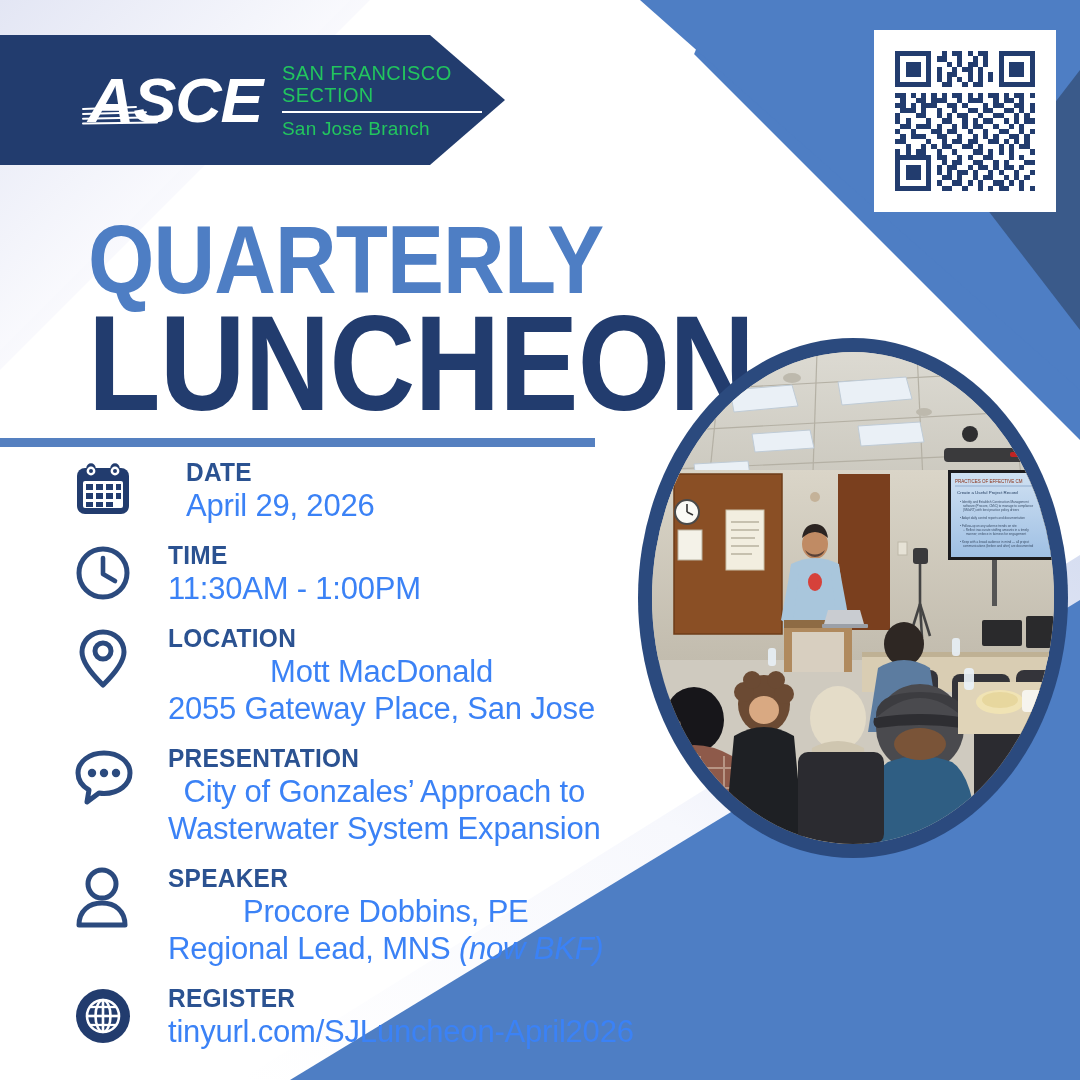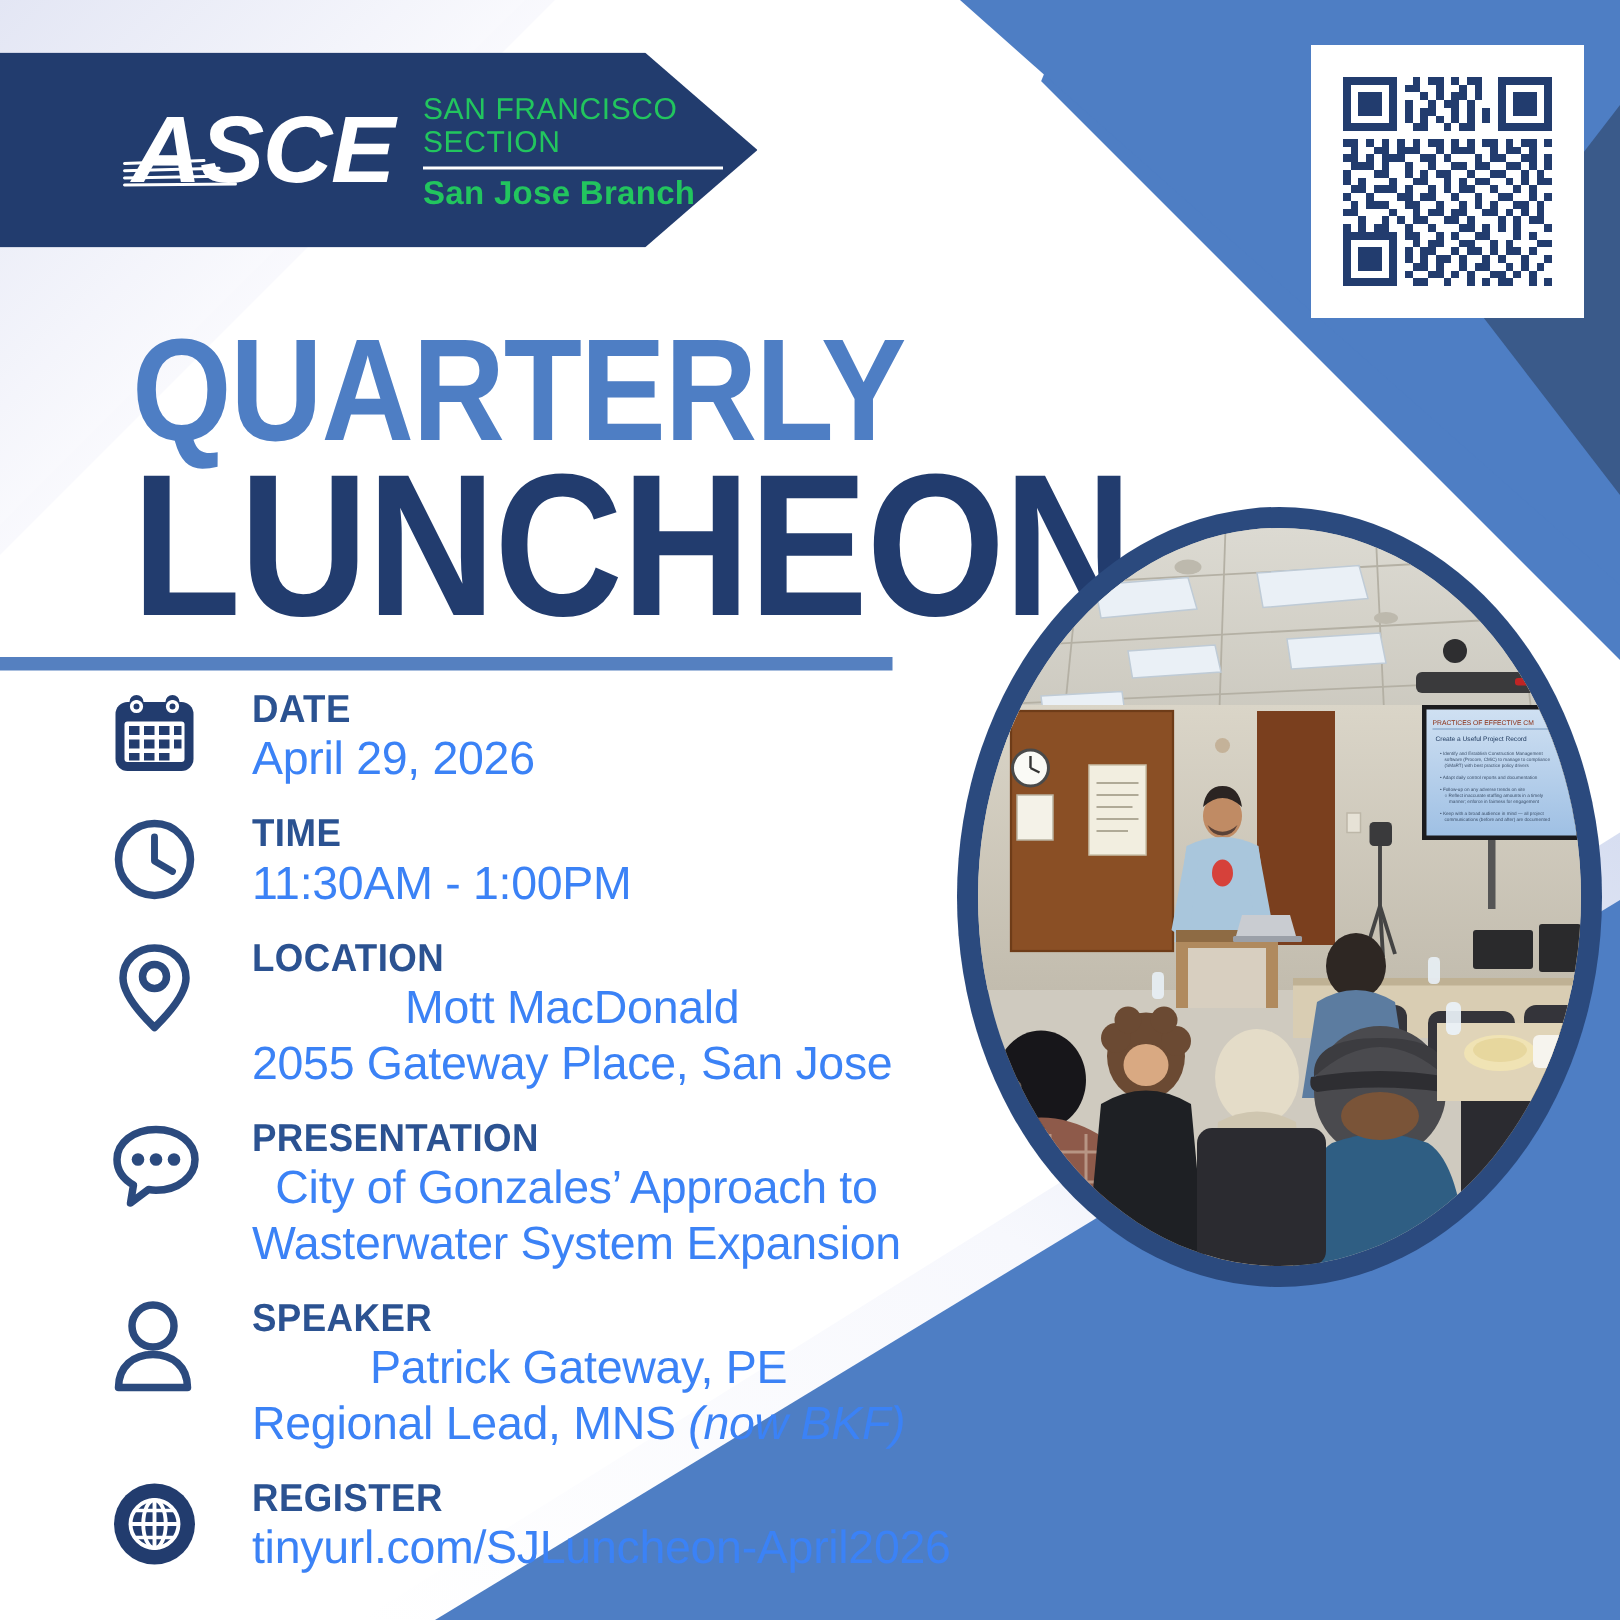--- a/index.html
+++ b/index.html
@@ -47,21 +47,21 @@
   .asce-waves i:nth-child(1){top:0;width:72%;transform:rotate(-2.2deg);}
   .asce-waves i:nth-child(2){top:5px;width:86%;transform:rotate(-1.6deg);}
   .asce-waves i:nth-child(3){top:10px;width:97%;transform:rotate(-1.1deg);}
   .asce-waves i:nth-child(4){top:15px;width:100%;transform:rotate(-0.6deg);}
 
   .logo-text{margin-left:16px;color:#22c55e;}
   .logo-l1,.logo-l2{
     font-size:20px;line-height:22px;letter-spacing:.4px;font-weight:400;
   }
   .logo-rule{height:2px;background:#ffffff;margin:5px 0 6px 0;width:200px;}
-  .logo-l3{font-size:22px;line-height:20px;letter-spacing:.2px;font-weight:700;}
+  .logo-l3{font-size:19px;line-height:20px;letter-spacing:.2px;font-weight:400;}
 
   
   .qr-wrap{
     position:absolute;left:874px;top:30px;
     width:182px;height:182px;background:#ffffff;
     padding:0;box-sizing:border-box;
     display:flex;align-items:center;justify-content:center;
   }
   .qr-wrap svg{display:block;}
 
@@ -96,21 +96,21 @@
     letter-spacing:.3px;
     font-family:"Liberation Sans Narrow","Liberation Sans",sans-serif;
     transform:scaleX(.94);transform-origin:left center;
   }
   .row-value{
     color:#3b82f6;font-size:31px;line-height:37px;font-weight:400;
     letter-spacing:-.2px;white-space:nowrap;text-align:center;
   }
   .row-value .ital{font-style:italic;}
 
-  .row-date{margin-bottom:14px;}
+  .row-date{margin-bottom:14px;gap:18px;}
   .row-time{margin-bottom:14px;}
   .row-location{margin-bottom:14px;}
   .row-presentation{margin-bottom:14px;}
   .row-speaker{margin-bottom:14px;}
   .row-register{margin-bottom:0;}
 
   
   .photo-circle{
     position:absolute;left:638px;top:338px;
     width:442px;height:530px;
@@ -675,21 +675,21 @@
 
     <div class="row row-speaker">
       <div class="icon-cell">
         <svg width="56" height="62" viewBox="0 0 56 62" xmlns="http://www.w3.org/2000/svg">
           <circle cx="28" cy="17" r="14" fill="none" stroke="#2B4A7E" stroke-width="5"></circle>
           <path d="M5 58 C5 44 15 36 28 36 C41 36 51 44 51 58 Z" fill="none" stroke="#2B4A7E" stroke-width="5" stroke-linejoin="round"></path>
         </svg>
       </div>
       <div class="txt-cell">
         <div class="row-label">SPEAKER</div>
-        <div class="row-value">Patrick Gateway, PE</div>
+        <div class="row-value">Procore Dobbins, PE</div>
         <div class="row-value"><span>Regional Lead, MNS </span><span class="ital">(now BKF)</span></div>
       </div>
     </div>
 
     <div class="row row-register">
       <div class="icon-cell">
         <svg width="58" height="58" viewBox="0 0 58 58" xmlns="http://www.w3.org/2000/svg">
           <circle cx="29" cy="29" r="27" fill="#223C6E"></circle>
           <circle cx="29" cy="29" r="16" fill="none" stroke="#FFFFFF" stroke-width="2.6"></circle>
           <ellipse cx="29" cy="29" rx="7.5" ry="16" fill="none" stroke="#FFFFFF" stroke-width="2.6"></ellipse>

